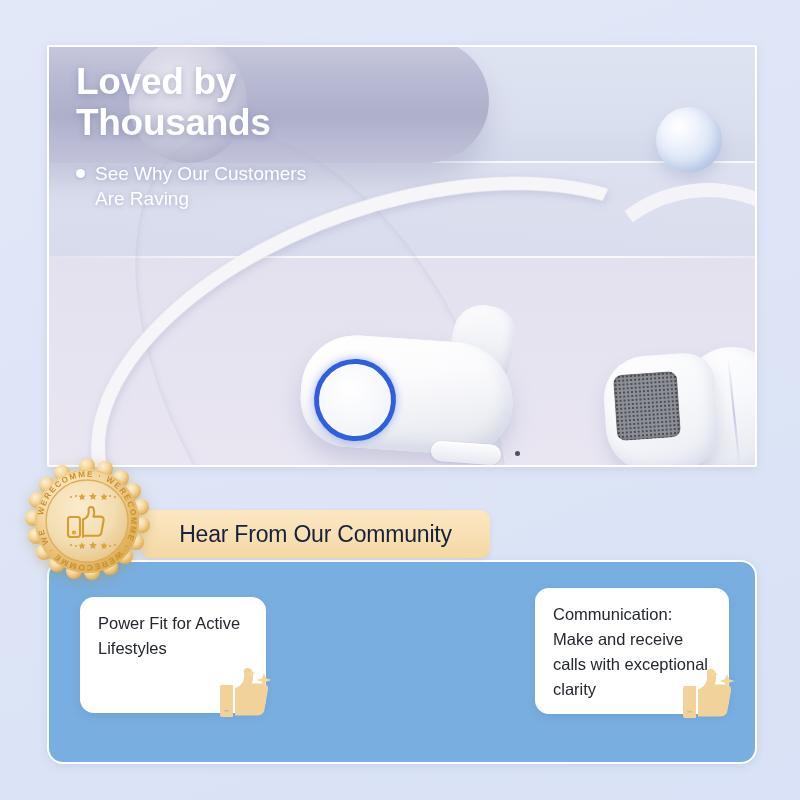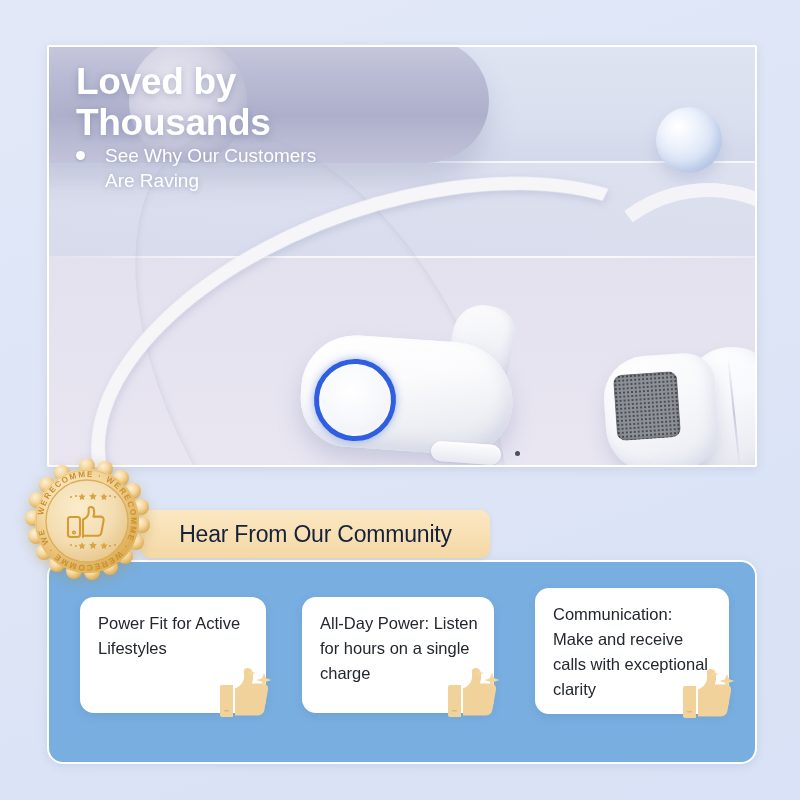--- a/index.html
+++ b/index.html
@@ -142,21 +142,21 @@
   }
 
   
   .hero-copy{position:absolute;left:27px;top:14px;z-index:5;}
   .hero-title{
     color:#ffffff;font-size:37px;line-height:1.11;font-weight:bold;
     letter-spacing:-.3px;margin:0;
     text-shadow:0 2px 7px rgba(96,104,150,.40);
   }
   .hero-sub{
-    display:flex;align-items:flex-start;gap:20px;
+    display:flex;align-items:flex-start;gap:10px;margin-top:18px;
   }
   .bullet{
     width:9px;height:9px;border-radius:50%;background:#fff;flex:0 0 auto;margin-top:8px;
     box-shadow:0 1px 3px rgba(100,108,152,.4);
   }
   .hero-sub-text{
     color:#ffffff;font-size:19px;line-height:1.33;max-width:250px;
     text-shadow:0 1px 5px rgba(96,104,150,.38);
   }
 
@@ -335,36 +335,20 @@
           <rect x="20" y="55" width="5" height="1.6" rx=".8" fill="#dcb87a"></rect>
         </g>
         <g fill="#f3d79f">
           <path d="M60 18l2.2 5.2L67.5 25l-5.3 1.8L60 32l-2.2-5.2L52.5 25l5.3-1.8z"></path>
           <path d="M47 14l1.3 3 3.2 1.1-3.2 1.1-1.3 3-1.3-3-3.2-1.1 3.2-1.1z"></path>
         </g>
       </svg>
     </div>
   </div>
 
-  <div class="card card2">
-    <div class="card-text">All-Day Power: Listen for hours on a single charge</div>
-    <div class="thumb-deco">
-      <svg viewBox="0 0 74 70" xmlns="http://www.w3.org/2000/svg" aria-hidden="true">
-        <g fill="#f0d29a">
-          <path d="M18 30h11v32H18a2 2 0 0 1-2-2V32a2 2 0 0 1 2-2z"></path>
-          <path d="M31 62V33.5c4.2-1.5 7-4.3 8.4-8.2 1-2.8.8-5.6.4-8.3-.2-2 1.2-3.7 3.2-3.9 2.6-.3 4.9 1.4 5.6 3.9 1 4 .6 7.9-.9 11.6H59c3.3 0 5.7 2.9 5 6.1l-3.6 20.4c-.5 3.1-3.2 5.3-6.3 5.3H31z"></path>
-          <rect x="20" y="55" width="5" height="1.6" rx=".8" fill="#dcb87a"></rect>
-        </g>
-        <g fill="#f3d79f">
-          <path d="M60 18l2.2 5.2L67.5 25l-5.3 1.8L60 32l-2.2-5.2L52.5 25l5.3-1.8z"></path>
-          <path d="M47 14l1.3 3 3.2 1.1-3.2 1.1-1.3 3-1.3-3-3.2-1.1 3.2-1.1z"></path>
-        </g>
-      </svg>
-    </div>
-  </div>
 
   <div class="card card3">
     <div class="card-text">Communication: Make and receive calls with exceptional clarity</div>
     <div class="thumb-deco">
       <svg viewBox="0 0 74 70" xmlns="http://www.w3.org/2000/svg" aria-hidden="true">
         <g fill="#f0d29a">
           <path d="M18 30h11v32H18a2 2 0 0 1-2-2V32a2 2 0 0 1 2-2z"></path>
           <path d="M31 62V33.5c4.2-1.5 7-4.3 8.4-8.2 1-2.8.8-5.6.4-8.3-.2-2 1.2-3.7 3.2-3.9 2.6-.3 4.9 1.4 5.6 3.9 1 4 .6 7.9-.9 11.6H59c3.3 0 5.7 2.9 5 6.1l-3.6 20.4c-.5 3.1-3.2 5.3-6.3 5.3H31z"></path>
           <rect x="20" y="55" width="5" height="1.6" rx=".8" fill="#dcb87a"></rect>
         </g>

